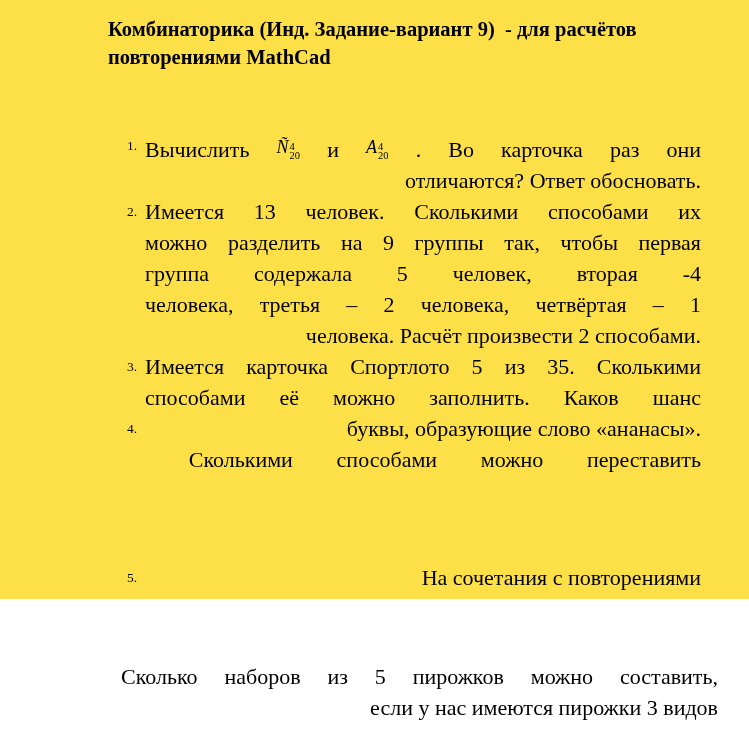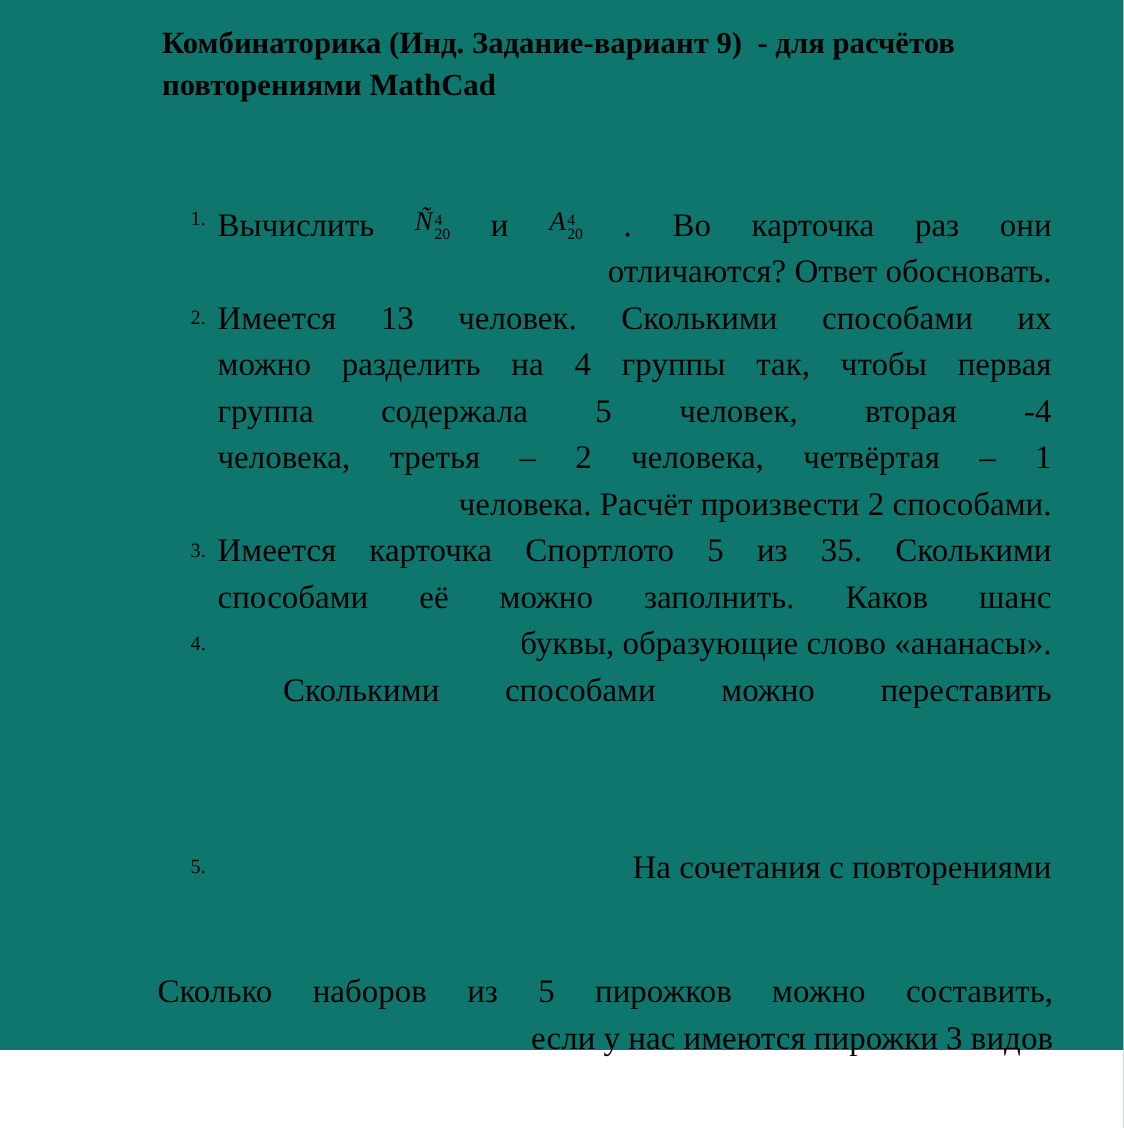--- a/index.html
+++ b/index.html
@@ -8,22 +8,22 @@
     background: #ffffff;
     width: 749px;
     height: 752px;
     font-family: "Liberation Serif", serif;
     color: #000000;
     overflow: hidden;
   }
   .page {
     position: relative;
     width: 749px;
-    height: 700px;
-    background: #0f766e;
+    height: 599px;
+    background: #fde047;
   }
   .title {
     position: absolute;
     left: 108px;
     top: 16px;
     width: 600px;
     font-size: 20.5px;
     font-weight: 700;
     line-height: 27.5px;
     margin: 0;
@@ -61,21 +61,21 @@
     text-align-last: justify;
   }
   .gap-before {
     margin-top: 87px;
   }
   .closing {
     position: absolute;
     left: 105px;
     top: 645px;
     width: 597px;
-    margin: 0;
+    margin: 16px;
     font-size: 22px;
     line-height: 31px;
   }
   
   .formula {
     display: inline-block;
     white-space: nowrap;
     vertical-align: 4px;
   }
   .fbase {
@@ -115,21 +115,21 @@
           <span>. Во карточка раз они</span>
         </div>
         <div class="line">отличаются? Ответ обосновать.</div>
       </div>
     </li>
 
     <li class="item">
       <span class="num">2.</span>
       <div class="lines">
         <div class="line just">Имеется 13 человек. Сколькими способами их</div>
-        <div class="line just">можно разделить на 4 группы так, чтобы первая</div>
+        <div class="line just">можно разделить на 9 группы так, чтобы первая</div>
         <div class="line just">группа содержала 5 человек, вторая -4</div>
         <div class="line just">человека, третья – 2 человека, четвёртая – 1</div>
         <div class="line">человека. Расчёт произвести 2 способами.</div>
       </div>
     </li>
 
     <li class="item">
       <span class="num">3.</span>
       <div class="lines">
         <div class="line just">Имеется карточка Спортлото 5 из 35. Сколькими</div>

